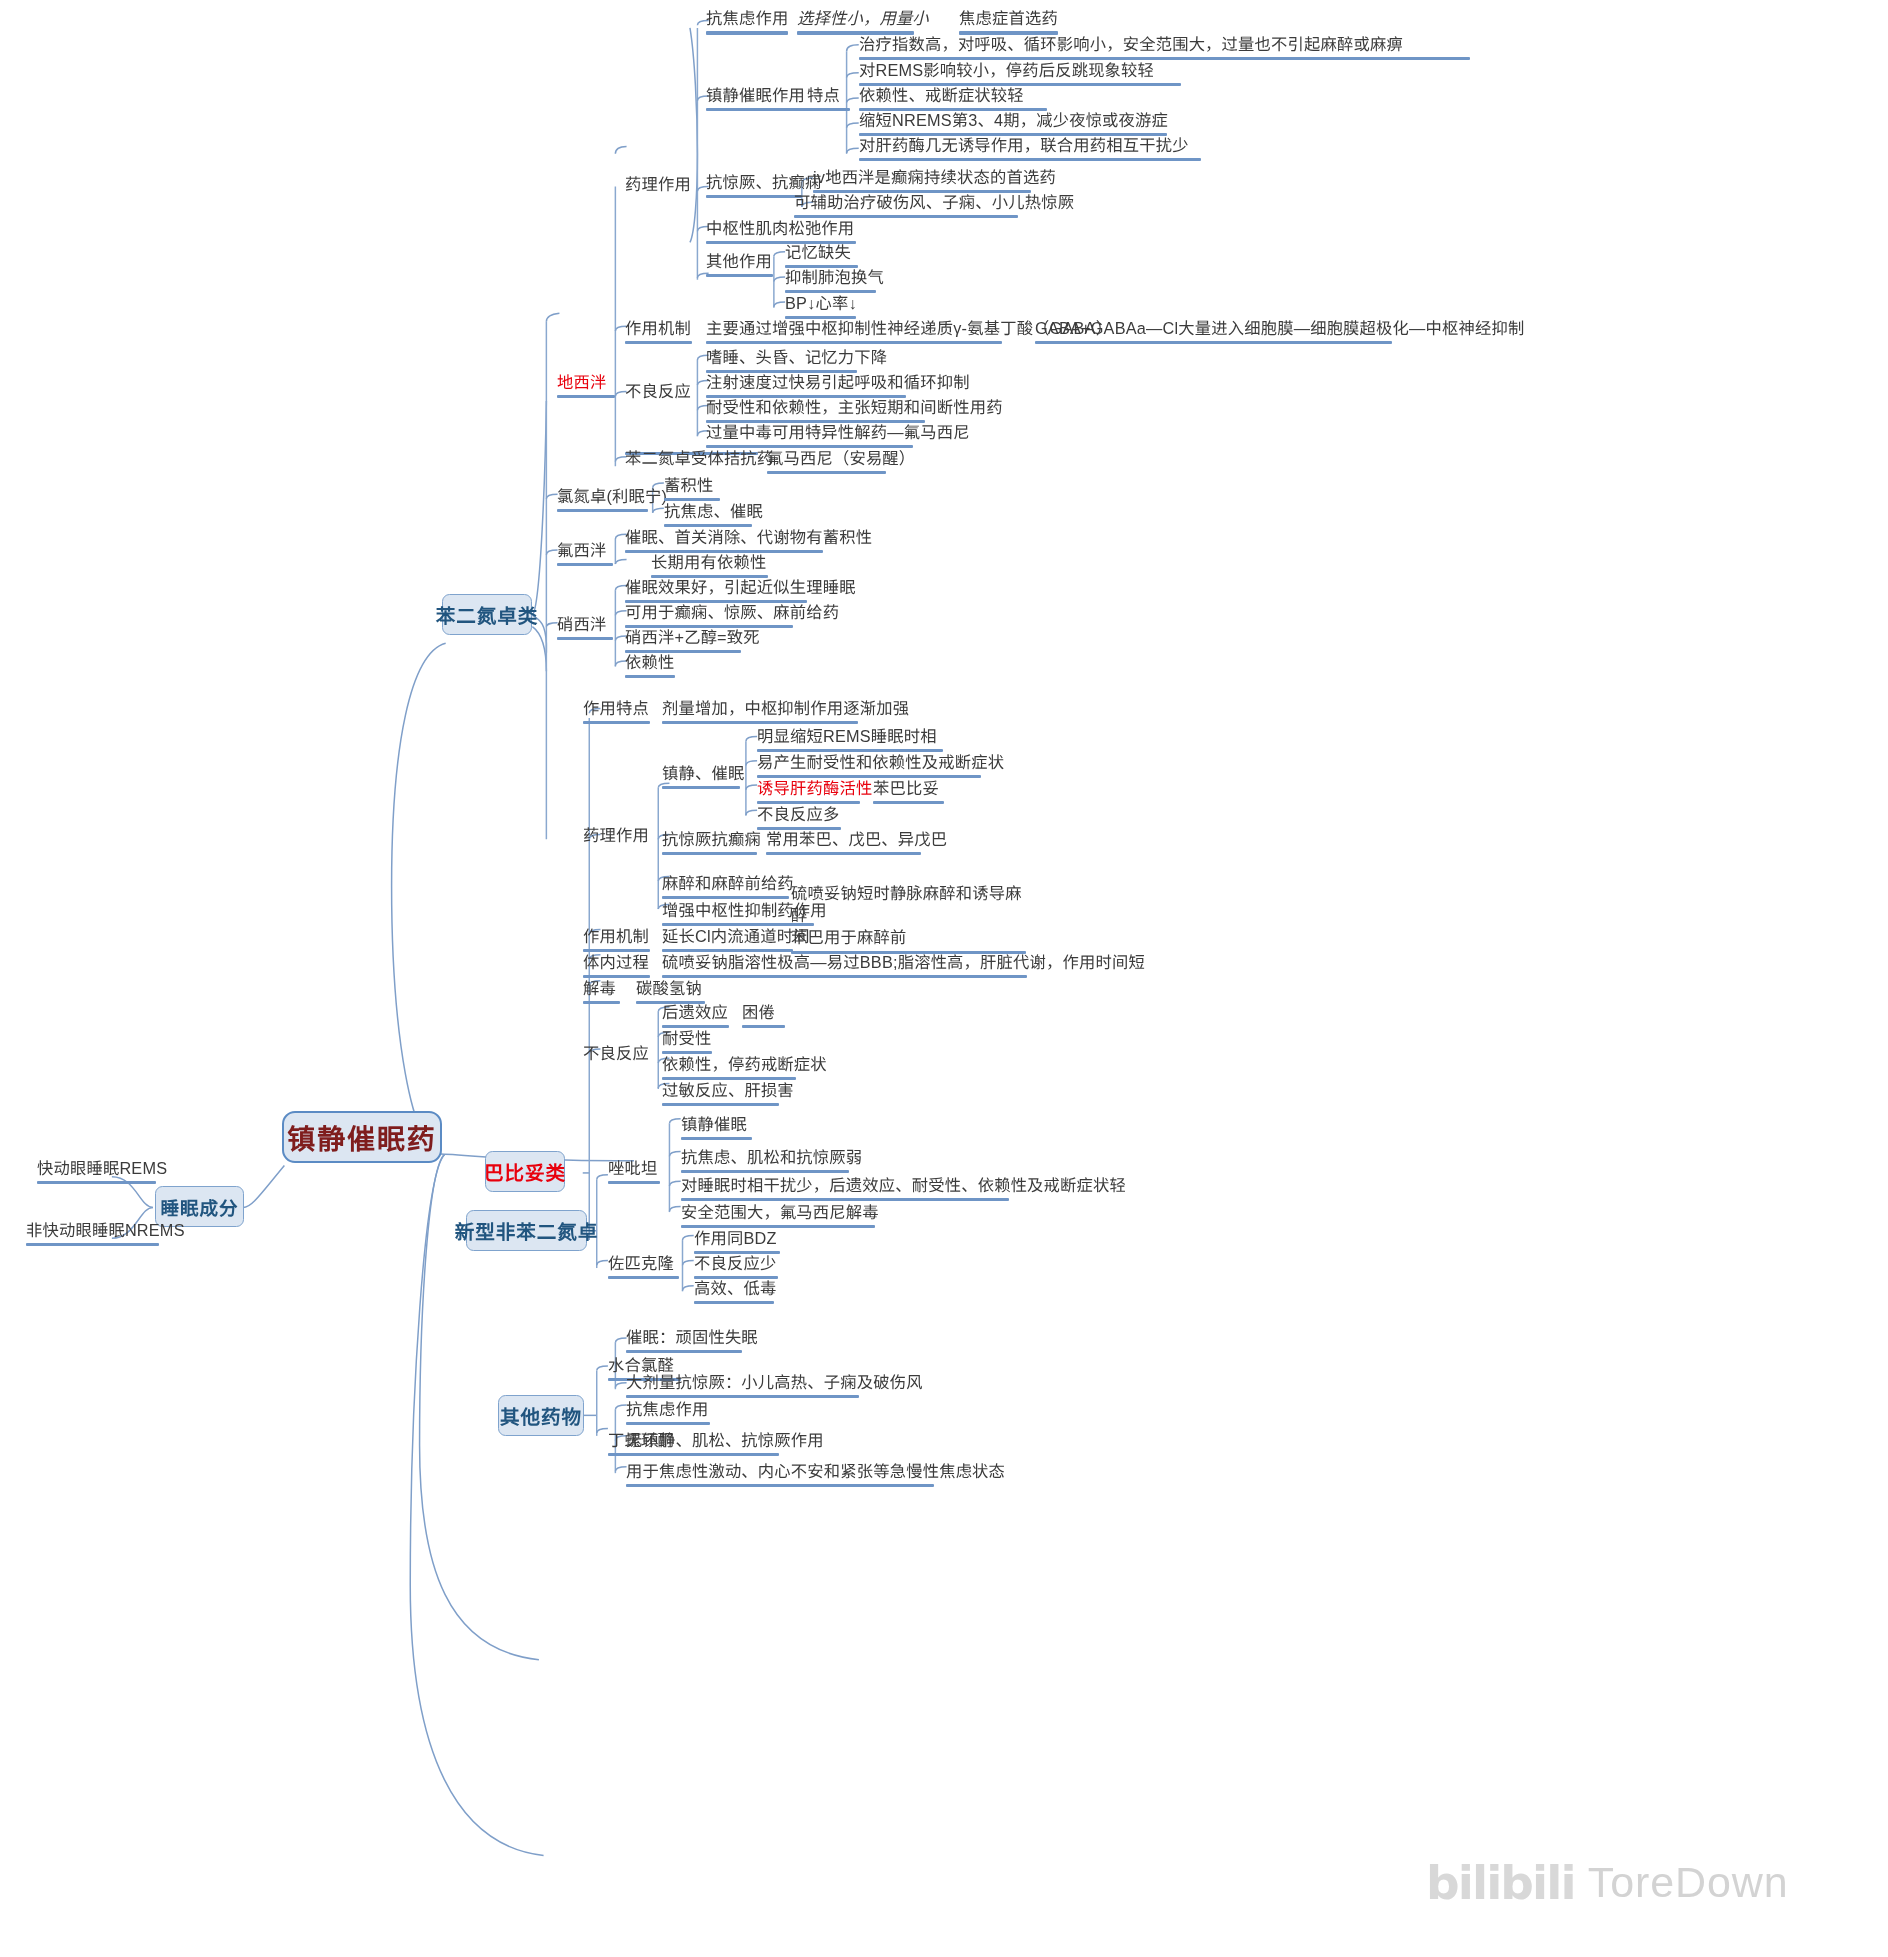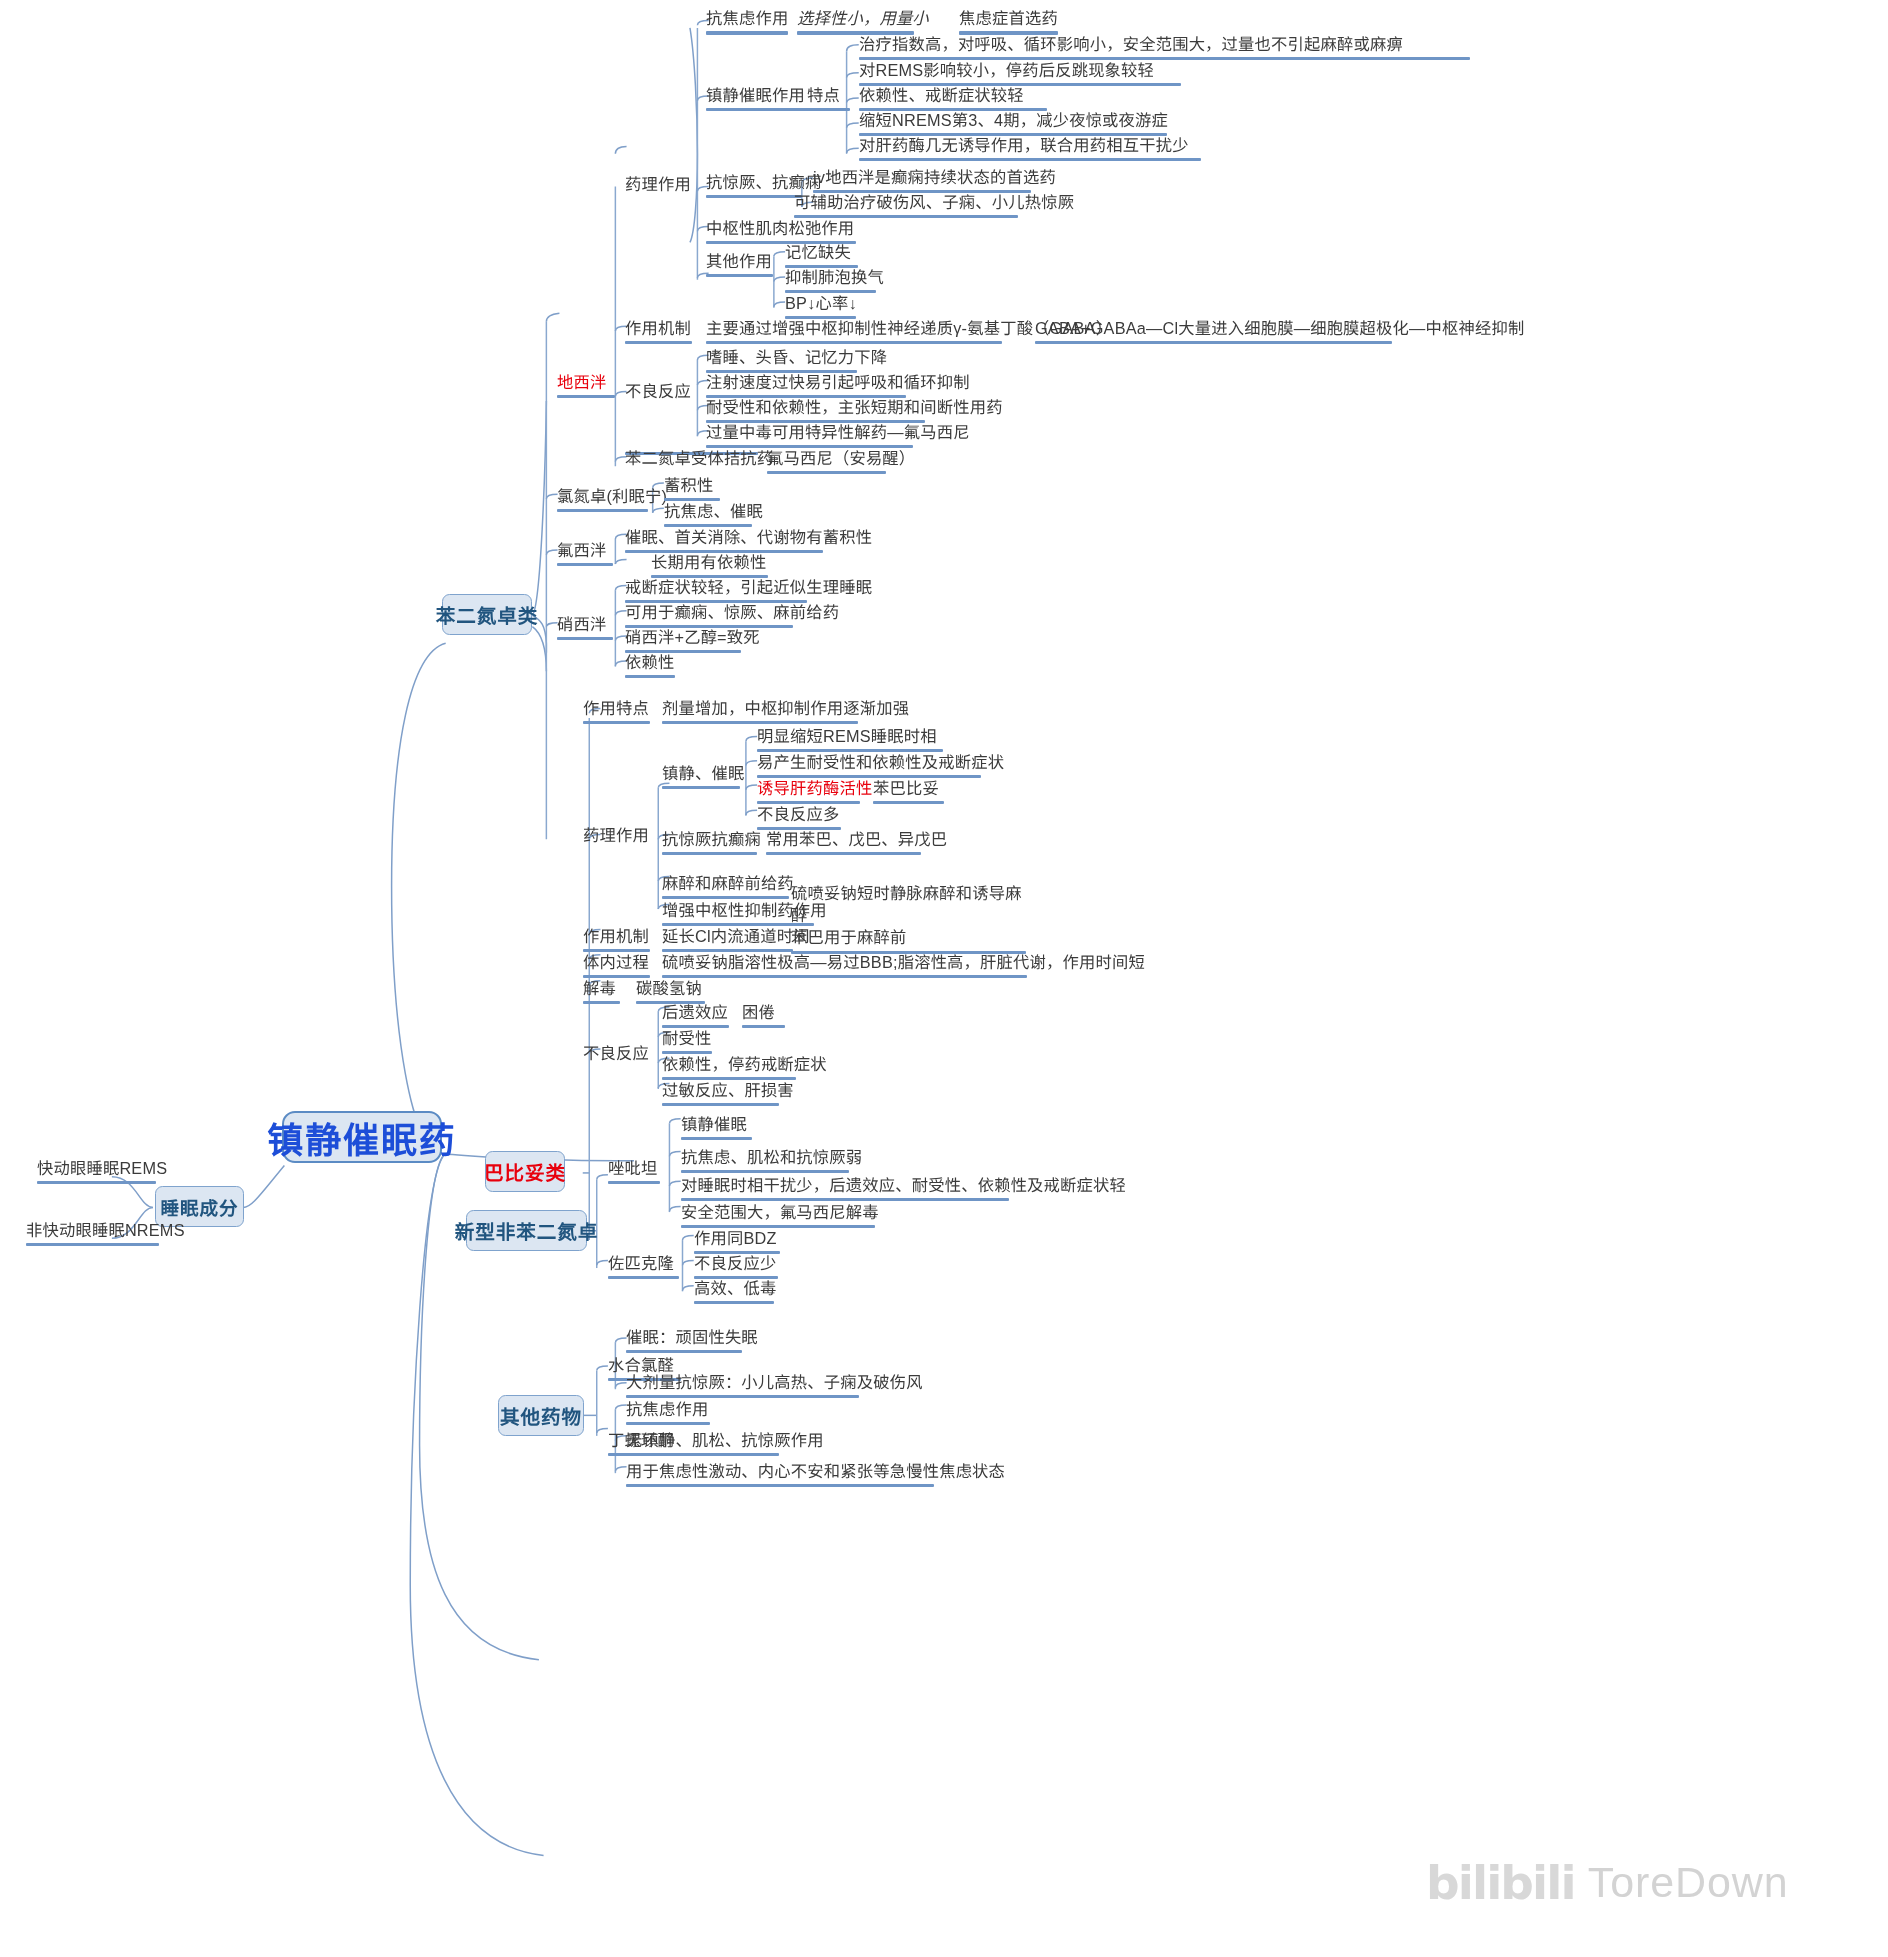--- a/index.html
+++ b/index.html
@@ -22,22 +22,22 @@
     width:1889px;height:1958px;
     pointer-events:none;
   }
   
   .root-node{
     position:absolute;
     box-sizing:border-box;
     background:#dce6f2;
     border:2.8px solid #5b8bc4;
     border-radius:13px;
-    color:#1d4ed8;
-    font-size:36px;
+    color:#7f1d1d;
+    font-size:28px;
     font-weight:bold;
     letter-spacing:1.9px;
     display:flex;
     align-items:center;
     justify-content:center;
     white-space:nowrap;
   }
   
   .box-node{
     position:absolute;
@@ -371,21 +371,21 @@
     <span>催眠、首关消除、代谢物有蓄积性</span>
   </div>
   <div class="leaf bar" style="left:625px;top:553px;width:117px;margin-left:26px;">
     <span>长期用有依赖性</span>
   </div>
 
   <div class="leaf bar" style="left:557px;top:615px;width:56px;">
     <span>硝西泮</span>
   </div>
   <div class="leaf bar" style="left:625px;top:578px;width:182px;">
-    <span>戒断症状较轻，引起近似生理睡眠</span>
+    <span>催眠效果好，引起近似生理睡眠</span>
   </div>
   <div class="leaf bar" style="left:625px;top:603px;width:168px;">
     <span>可用于癫痫、惊厥、麻前给药</span>
   </div>
   <div class="leaf bar" style="left:625px;top:628px;width:116px;">
     <span>硝西泮+乙醇=致死</span>
   </div>
   <div class="leaf bar" style="left:625px;top:653px;width:50px;">
     <span>依赖性</span>
   </div>

